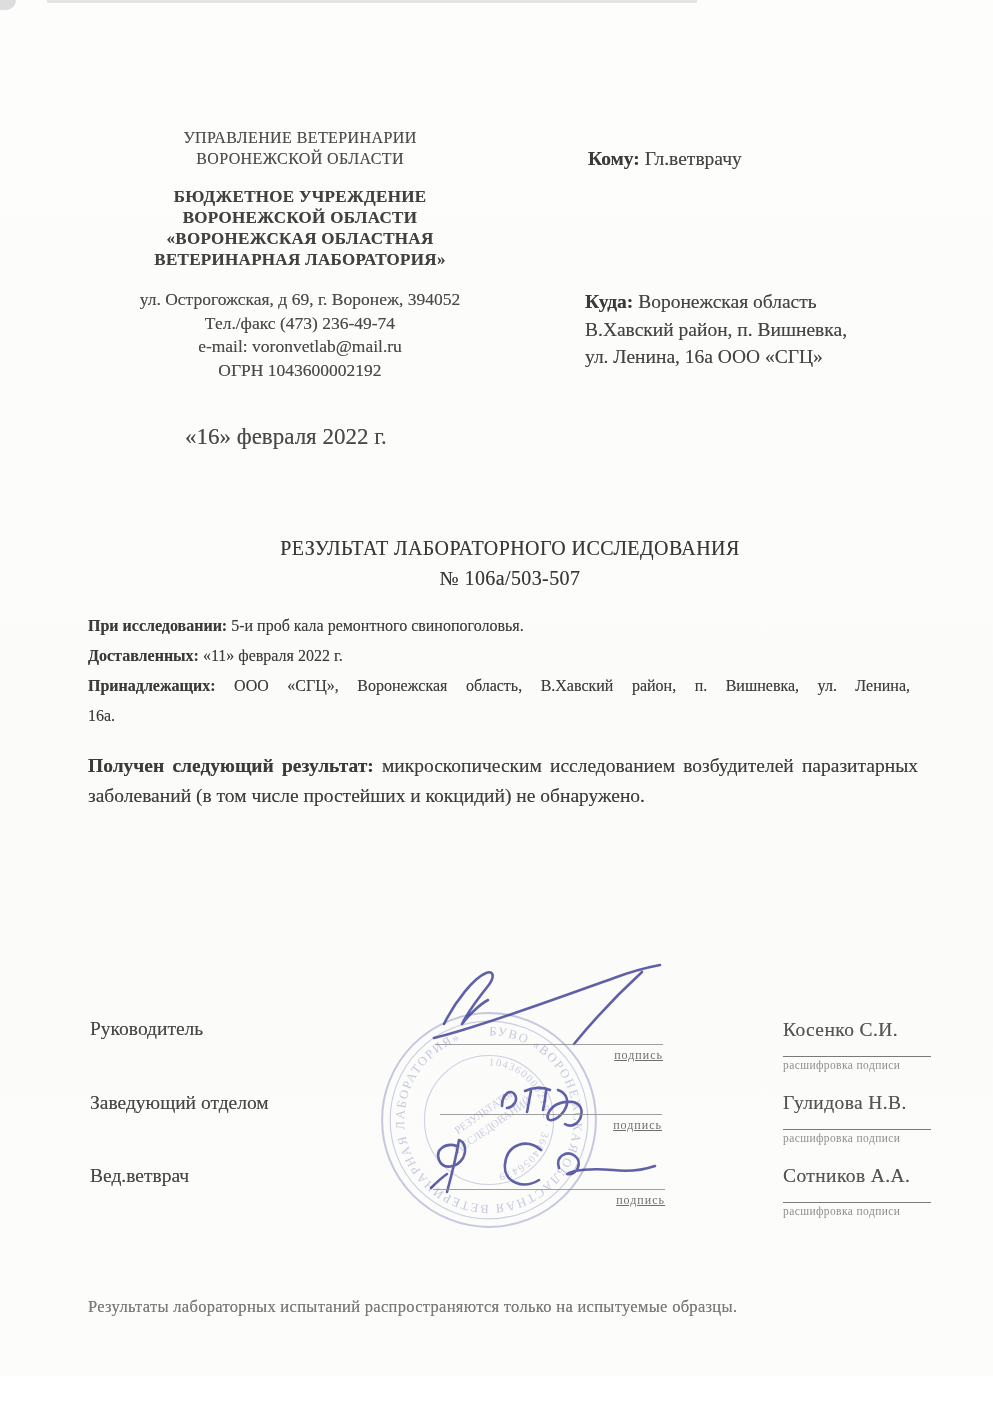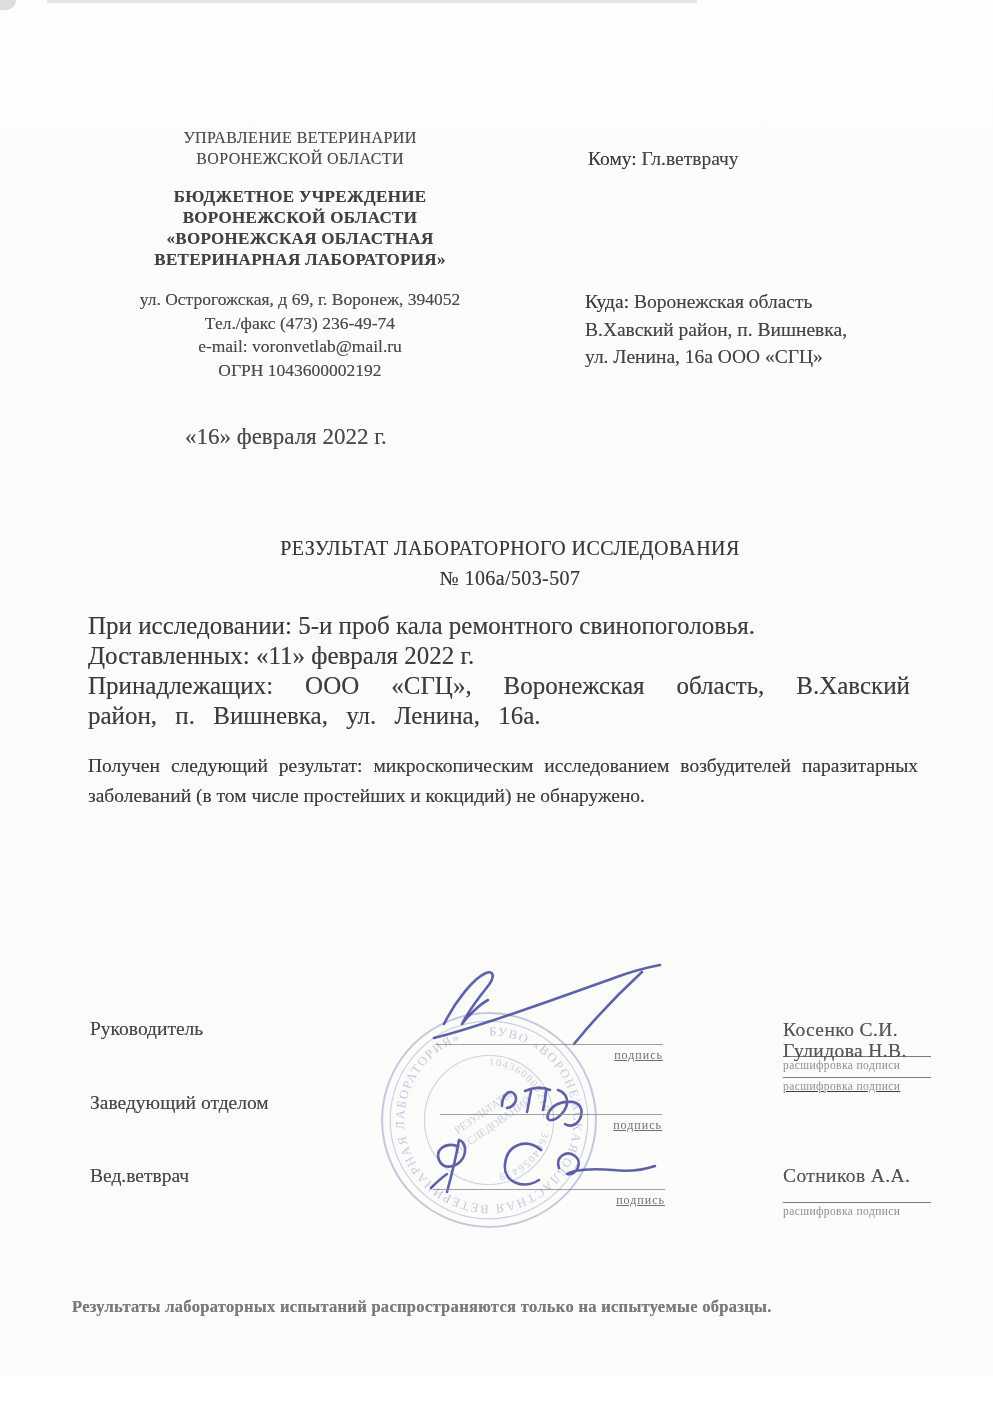--- a/index.html
+++ b/index.html
@@ -19,45 +19,45 @@
   .org-dept{position:absolute;left:100px;top:127px;width:400px;text-align:center;
     font-size:16px;line-height:21px;letter-spacing:.4px;color:#4e4e4e;}
   .org-inst{position:absolute;left:100px;top:186px;width:400px;text-align:center;
     font-size:17px;line-height:21px;font-weight:bold;letter-spacing:.3px;color:#414141;}
   .org-addr{position:absolute;left:85px;top:288px;width:430px;text-align:center;
     font-size:17.5px;line-height:23.5px;color:#4a4a4a;}
   .doc-date{position:absolute;left:185px;top:424px;font-size:23px;color:#4a4a4a;}
 
   .to-block{position:absolute;left:588px;top:148px;font-size:19.5px;color:#444;}
   .where-block{position:absolute;left:585px;top:288px;width:350px;font-size:19.5px;line-height:27.5px;color:#444;}
-  .lbl-b{font-weight:normal;color:#3a3a3a;}
+  .lbl-b{font-weight:bold;color:#3a3a3a;}
 
   .doc-title{position:absolute;left:90px;top:533px;width:840px;text-align:center;
     font-weight:normal;font-size:20px;line-height:30px;letter-spacing:.4px;color:#383838;}
 
-  .body-block{position:absolute;left:88px;top:611px;width:822px;font-size:25px;line-height:30px;color:#3d3d3d;}
+  .body-block{position:absolute;left:88px;top:611px;width:822px;font-size:16px;line-height:30px;color:#3d3d3d;}
   .body-block p{margin:0;}
   .p-belongs{text-align:justify;word-spacing:12px;}
   .result-block{position:absolute;left:88px;top:751px;width:830px;font-size:19.5px;line-height:30px;color:#3d3d3d;text-align:justify;}
 
   .sig-role{position:absolute;left:90px;font-size:19.5px;color:#474747;}
   .sig-line{position:absolute;border-top:1.2px solid #8f8f8f;opacity:.85;}
   .sig-caption{position:absolute;text-align:right;font-size:12px;letter-spacing:1px;color:#6f6f6f;text-decoration:underline;}
   .sig-ink{position:absolute;}
   .sig-ink path{fill:none;stroke:#3c3e96;stroke-width:2.6;stroke-linecap:round;stroke-linejoin:round;opacity:.82;}
   .name-block{position:absolute;left:783px;width:160px;}
   .name-text{display:inline-block;min-width:148px;font-size:19.5px;color:#555;
     border-bottom:1.1px solid #7a7a7a;padding-bottom:15px;letter-spacing:.4px;}
   .name-caption{font-size:11.5px;color:#8f8f8f;letter-spacing:.4px;margin-top:2px;}
 
   .stamp{position:absolute;left:372px;top:1003px;width:234px;height:234px;
     opacity:.8;filter:blur(.45px);pointer-events:none;}
 
-  .footer-note{position:absolute;left:72px;top:1297px;width:820px;
-    font-size:16.5px;letter-spacing:.3px;color:#7a7a7a;font-weight:bold;}
+  .footer-note{position:absolute;left:88px;top:1297px;width:820px;
+    font-size:16.5px;letter-spacing:.3px;color:#7a7a7a;}
 </style>
 </head>
 <body>
 
 <div class="page">
   <div class="scan-top-band"></div>
   <div class="scan-corner"></div>
 
   <div class="org-dept txt">
     <div>УПРАВЛЕНИЕ ВЕТЕРИНАРИИ</div>
@@ -141,21 +141,21 @@
   </div>
 
   <div class="sig-role txt" style="top:1092px;">Заведующий отделом</div>
   <svg class="sig-ink" style="left:495px;top:1078px;width:95px;height:55px;" viewBox="0 0 95 55" xmlns="http://www.w3.org/2000/svg">
     <path d="M7,28 C7,16 16,10 20,17 C23,22 19,29 12,30"></path>
     <path d="M30,13 C38,9 48,9 55,12 M36,13 C34,22 33,30 32,34 M51,13 C50,22 49,28 48,32"></path>
     <path d="M63,12 C72,15 75,24 69,33 C62,43 50,46 53,36 C56,28 66,22 78,24 C84,25 88,30 86,38 C84,46 76,50 70,46"></path>
   </svg>
   <div class="sig-line" style="left:440px;top:1114px;width:222px;"></div>
   <div class="sig-caption" style="left:440px;top:1118px;width:222px;">подпись</div>
-  <div class="name-block" style="top:1040px;text-decoration:underline;">
+  <div class="name-block" style="top:1092px;">
     <span class="name-text txt">Гулидова Н.В.</span>
     <div class="name-caption">расшифровка подписи</div>
   </div>
 
   <div class="sig-role txt" style="top:1165px;">Вед.ветврач</div>
   <svg class="sig-ink" style="left:423px;top:1130px;width:240px;height:72px;" viewBox="0 0 240 72" xmlns="http://www.w3.org/2000/svg">
     <path d="M34,16 C22,12 12,20 16,30 C20,40 34,38 40,28 C44,20 42,12 36,10 C34,22 30,40 24,62 M24,44 C18,48 12,54 8,58"></path>
     <path d="M118,20 C104,8 84,14 82,34 C80,52 100,60 116,50"></path>
     <path d="M136,38 C132,26 144,20 152,26 C160,32 154,46 144,44 C150,40 168,38 190,40 C206,42 220,40 232,36"></path>
   </svg>

